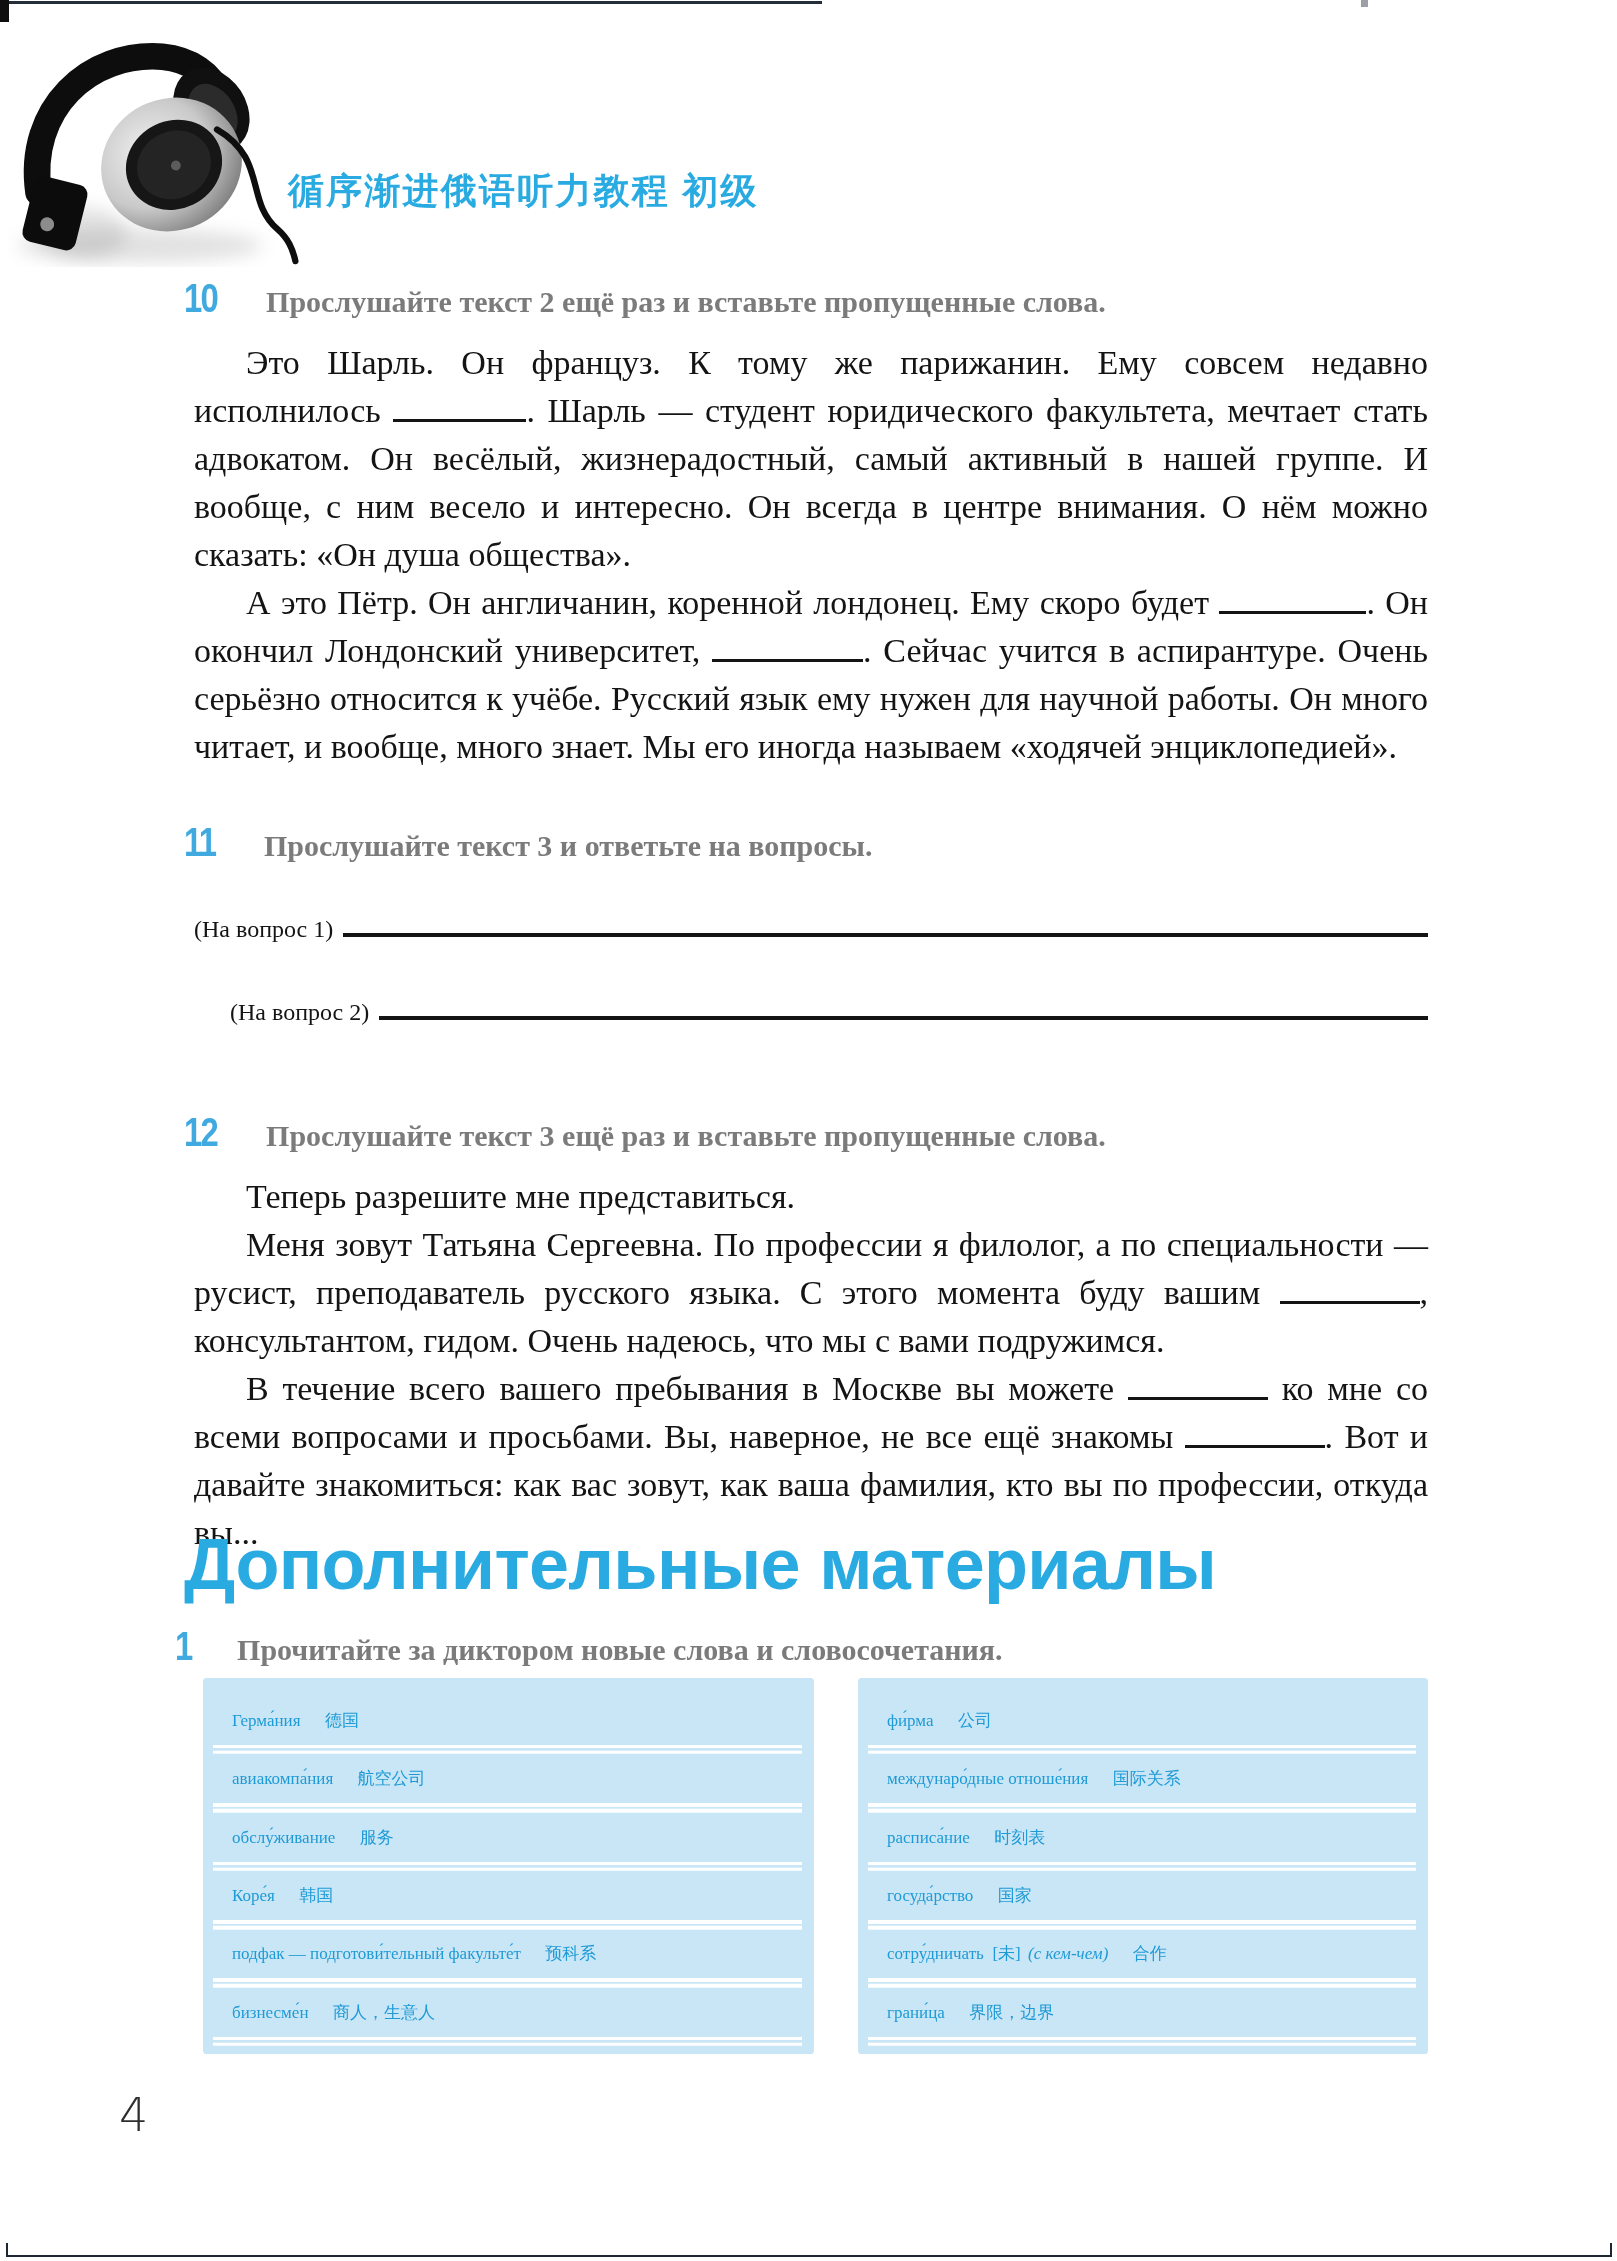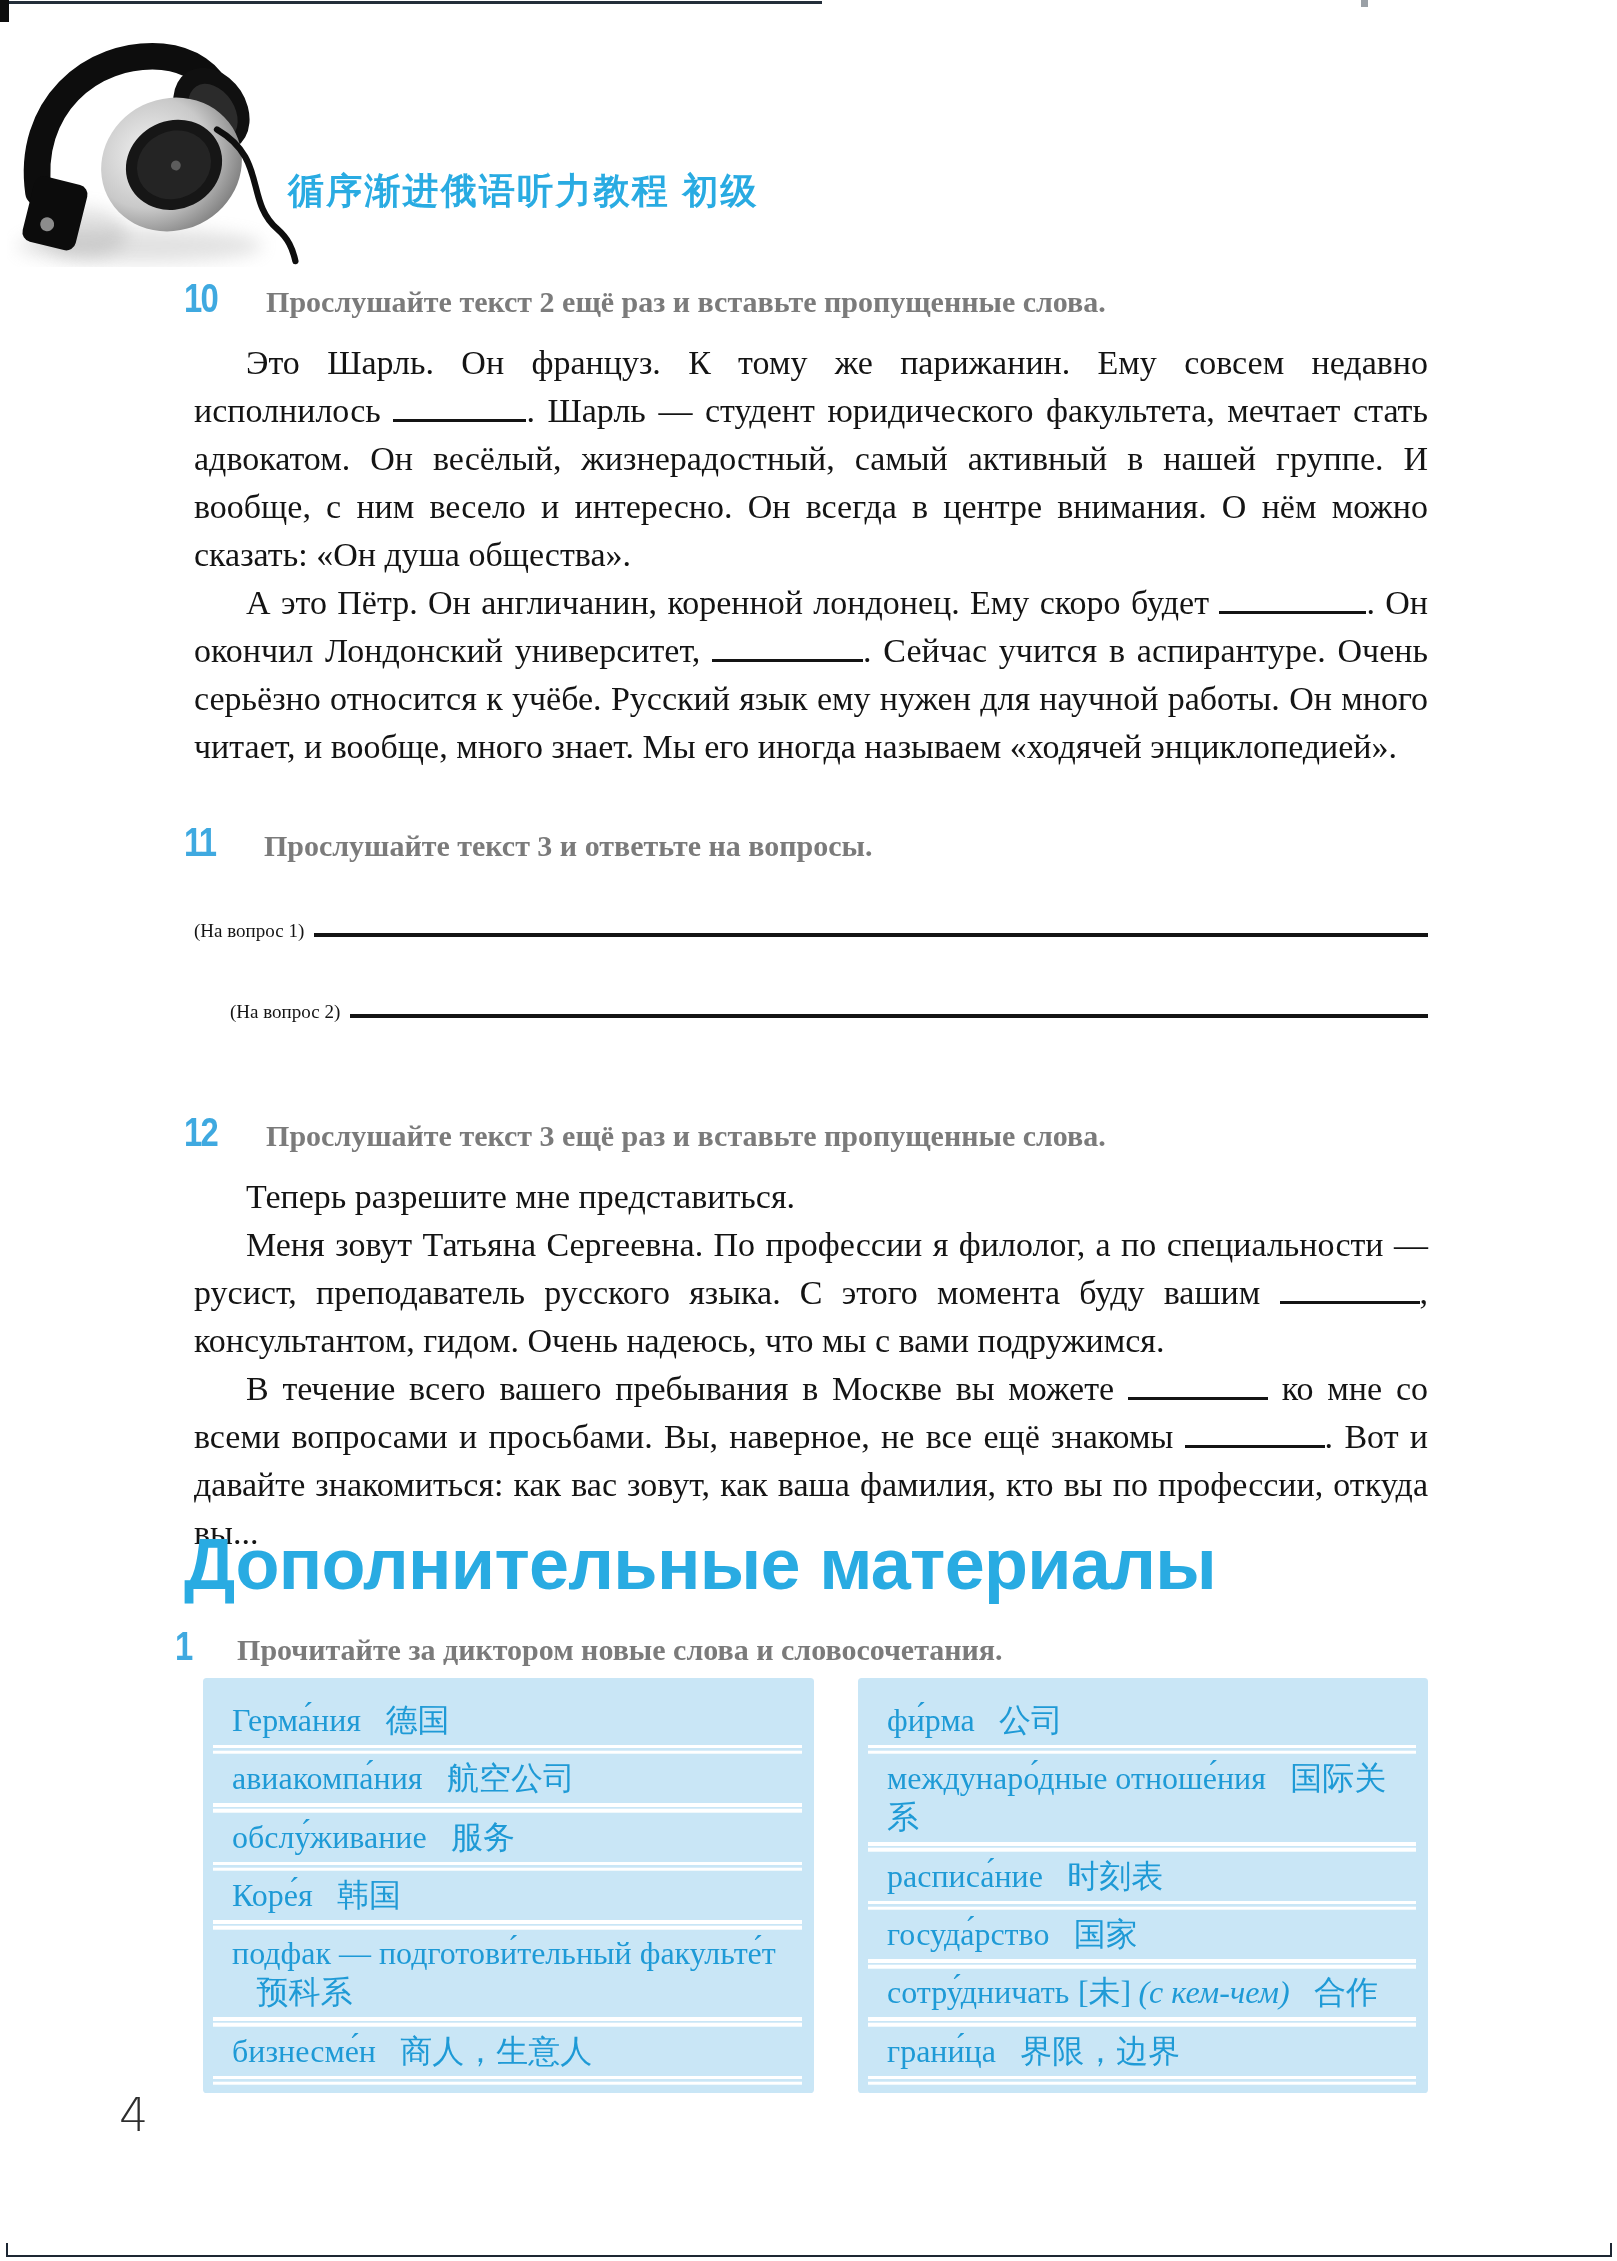--- a/index.html
+++ b/index.html
@@ -44,40 +44,40 @@
 
   .ex-body{margin-top:10px;}
   .body-para{
     margin:0;text-indent:52px;text-align:justify;
     font-size:34px;line-height:48px;color:var(--ink,#141414);
   }
   .blank{
     display:inline-block;height:20px;border-bottom:3.6px solid #141414;
   }
 
-  .answer-row{display:flex;align-items:baseline;margin-top:36px;font-size:19px;line-height:1.3;color:var(--ink,#141414);}
+  .answer-row{display:flex;align-items:baseline;margin-top:36px;font-size:24px;line-height:1.3;color:var(--ink,#141414);}
   .answer-row + .answer-row{margin-top:46px;margin-left:36px;}
   .answer-row .line{flex:1;height:24.4px;border-bottom:4.3px solid #141414;margin-left:10px;}
 
   
   .add-heading{
     position:absolute;left:184px;top:1525px;margin:0;
     font-family:"Liberation Sans",sans-serif;font-weight:bold;font-size:72px;line-height:1.1;
     color:var(--title-blue,#29ABE2);letter-spacing:-0.7px;white-space:nowrap;
   }
 
   
   .vbox{
     position:absolute;top:1678px;min-height:343px;box-sizing:border-box;
     background:var(--box-bg,#C9E6F6);border-radius:3.6px;
     padding:18.6px 32px 7.2px 29px;
   }
   .vbox-left{left:203px;width:611px;}
   .vbox-right{left:858px;width:570px;}
-  .vocab-row{font-size:32px;line-height:39px;color:var(--box-text,#1E9AD6);padding-top:4.3px;}
+  .vocab-row{font-size:17px;line-height:39px;color:var(--box-text,#1E9AD6);padding-top:4.3px;}
   .vocab-row::after{
     content:"";display:block;height:3.6px;background:#ffffff;
     margin:5px -20px 6.5px -18.6px;box-shadow:0 5.7px 0 0 #ffffff;
   }
   .vtag{margin-left:8.6px;}
   .vgram{margin-left:7.2px;font-style:italic;}
   .vcn{margin-left:24.4px;}
 
   .page-num{
     position:absolute;left:119px;top:2088px;

